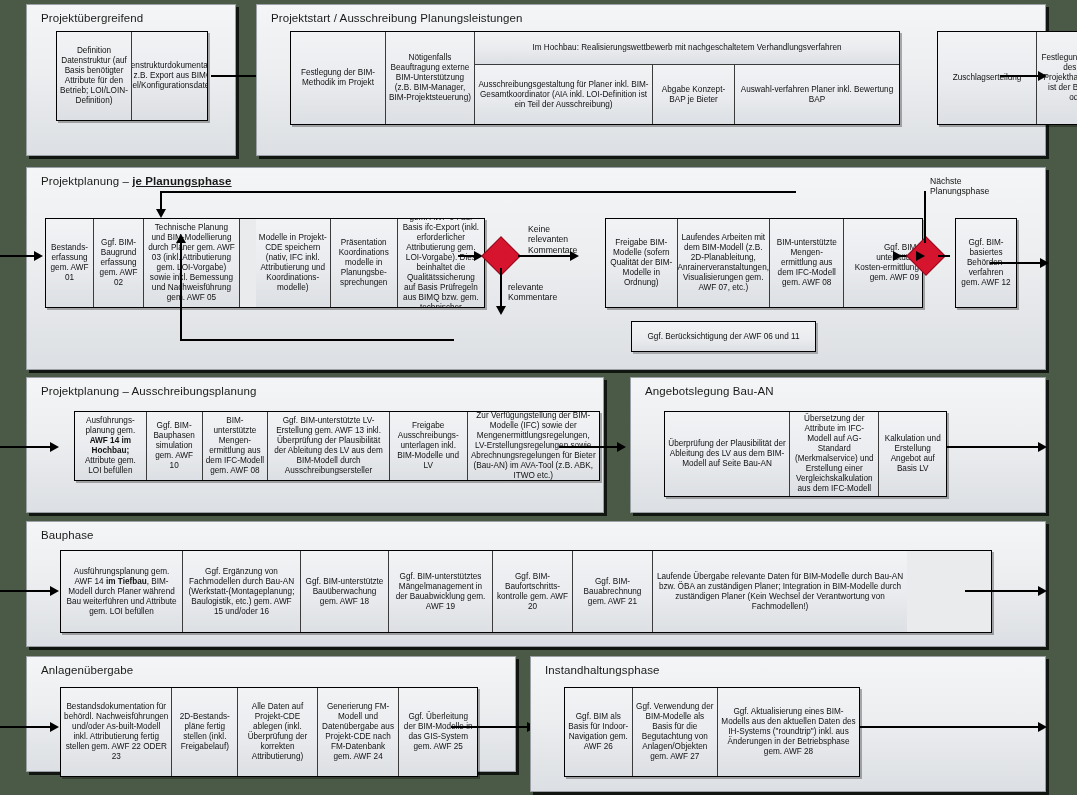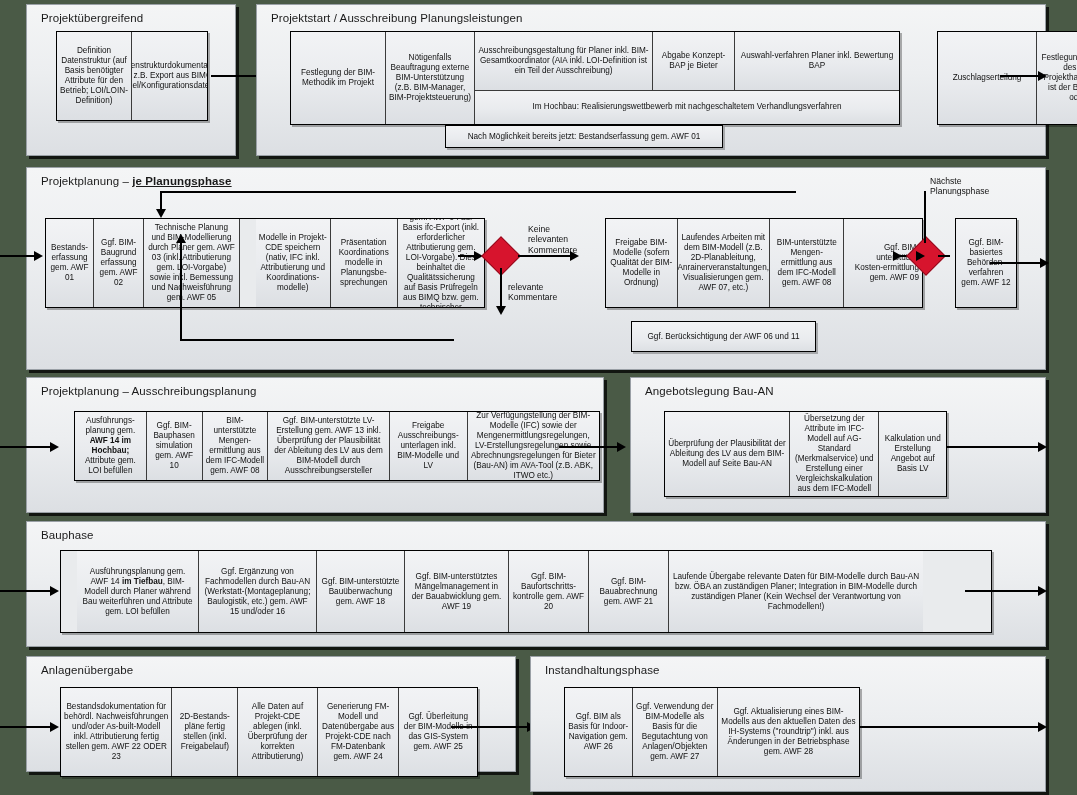--- a/index.html
+++ b/index.html
@@ -102,37 +102,36 @@
 <div class="ln lnh" style="left:211px;top:75px;width:52px;"></div>
 <div class="arw arw-r" style="left:261px;top:71px;"></div>
 
 <div class="band" style="left:256px;top:4px;width:790px;height:152px;">
   <div class="band-title">Projektstart / Ausschreibung Planungsleistungen</div>
 
   <div class="grp" style="left:33px;top:26px;width:610px;height:94px;">
     <div class="box" style="width:96px;">Festlegung der BIM-Methodik im Projekt</div>
     <div class="box" style="width:90px;">Nötigenfalls Beauftragung externe BIM-Unterstützung (z.B. BIM-Manager, BIM-Projektsteuerung)</div>
     <div style="display:flex;flex-direction:column;width:424px;">
+      <div class="boxrow" style="height:34px;">
+        <div class="box" style="width:424px;border-right:none;">Im Hochbau: Realisierungswettbewerb mit nachgeschaltetem Verhandlungsverfahren</div>
+      </div>
       <div class="boxrow" style="height:60px;">
         <div class="box" style="width:178px;">Ausschreibungsgestaltung für Planer inkl. BIM-Gesamtkoordinator (AIA inkl. LOI-Definition ist ein Teil der Ausschreibung)</div>
         <div class="box" style="width:82px;">Abgabe Konzept-BAP je Bieter</div>
         <div class="box" style="width:164px;border-right:none;">Auswahl-verfahren Planer inkl. Bewertung BAP</div>
       </div>
-      <div class="boxrow" style="height:34px;">
-        <div class="box" style="width:424px;border-right:none;">Im Hochbau: Realisierungswettbewerb mit nachgeschaltetem Verhandlungsverfahren</div>
-      </div>
     </div>
   </div>
 
   <div class="grp" style="left:680px;top:26px;width:214px;height:94px;">
     <div class="box" style="width:100px;">Zuschlagserteilung</div>
     <div class="box" style="width:114px;">Festlegung BIM-Regelungen des Projektes im Projekthandbuch (entweder ist der BAP hier integriert oder Beilage)</div>
   </div>
 
-  <div class="note" style="left:188px;top:120px;width:278px;height:23px;">Nach Möglichkeit bereits jetzt: Bestandserfassung gem. AWF 01</div>
 </div>
 
 <div class="ln lnh" style="left:1000px;top:75px;width:40px;"></div>
 <div class="arw arw-r" style="left:1038px;top:71px;"></div>
 
 <div class="band" style="left:26px;top:167px;width:1020px;height:203px;">
   <div class="band-title">
     <span>Projektplanung – </span><b>je Planungsphase</b>
   </div>
 
@@ -219,21 +218,21 @@
     <div class="box" style="width:126px;">Überprüfung der Plausibilität der Ableitung des LV aus dem BIM-Modell auf Seite Bau-AN</div>
     <div class="box" style="width:90px;">Übersetzung der Attribute im IFC-Modell auf AG-Standard (Merkmalservice) und Erstellung einer Vergleichskalkulation aus dem IFC-Modell</div>
     <div class="box" style="width:67px;">Kalkulation und Erstellung Angebot auf Basis LV</div>
   </div>
 </div>
 <div class="ln lnh" style="left:946px;top:446px;width:94px;"></div>
 <div class="arw arw-r" style="left:1038px;top:442px;"></div>
 
 <div class="band" style="left:26px;top:521px;width:1020px;height:126px;">
   <div class="band-title">Bauphase</div>
-  <div class="grp" style="left:33px;top:28px;width:932px;height:83px;padding-left:16px;">
+  <div class="grp" style="left:33px;top:28px;width:932px;height:83px;">
     <div class="box" style="width:122px;">
       <span>Ausführungsplanung gem. AWF 14 <b>im Tiefbau</b>, BIM-Modell durch Planer während Bau weiterführen und Attribute gem. LOI befüllen</span>
     </div>
     <div class="box" style="width:118px;">Ggf. Ergänzung von Fachmodellen durch Bau-AN (Werkstatt-(Montageplanung; Baulogistik, etc.) gem. AWF 15 und/oder 16</div>
     <div class="box" style="width:88px;">Ggf. BIM-unterstützte Bauüberwachung gem. AWF 18</div>
     <div class="box" style="width:104px;">Ggf. BIM-unterstütztes Mängelmanagement in der Bauabwicklung gem. AWF 19</div>
     <div class="box" style="width:80px;">Ggf. BIM-Baufortschritts-kontrolle gem. AWF 20</div>
     <div class="box" style="width:80px;">Ggf. BIM-Bauabrechnung gem. AWF 21</div>
     <div class="box" style="width:254px;">Laufende Übergabe relevante Daten für BIM-Modelle durch Bau-AN bzw. ÖBA an zuständigen Planer; Integration in BIM-Modelle durch zuständigen Planer (Kein Wechsel der Verantwortung von Fachmodellen!)</div>
   </div>

